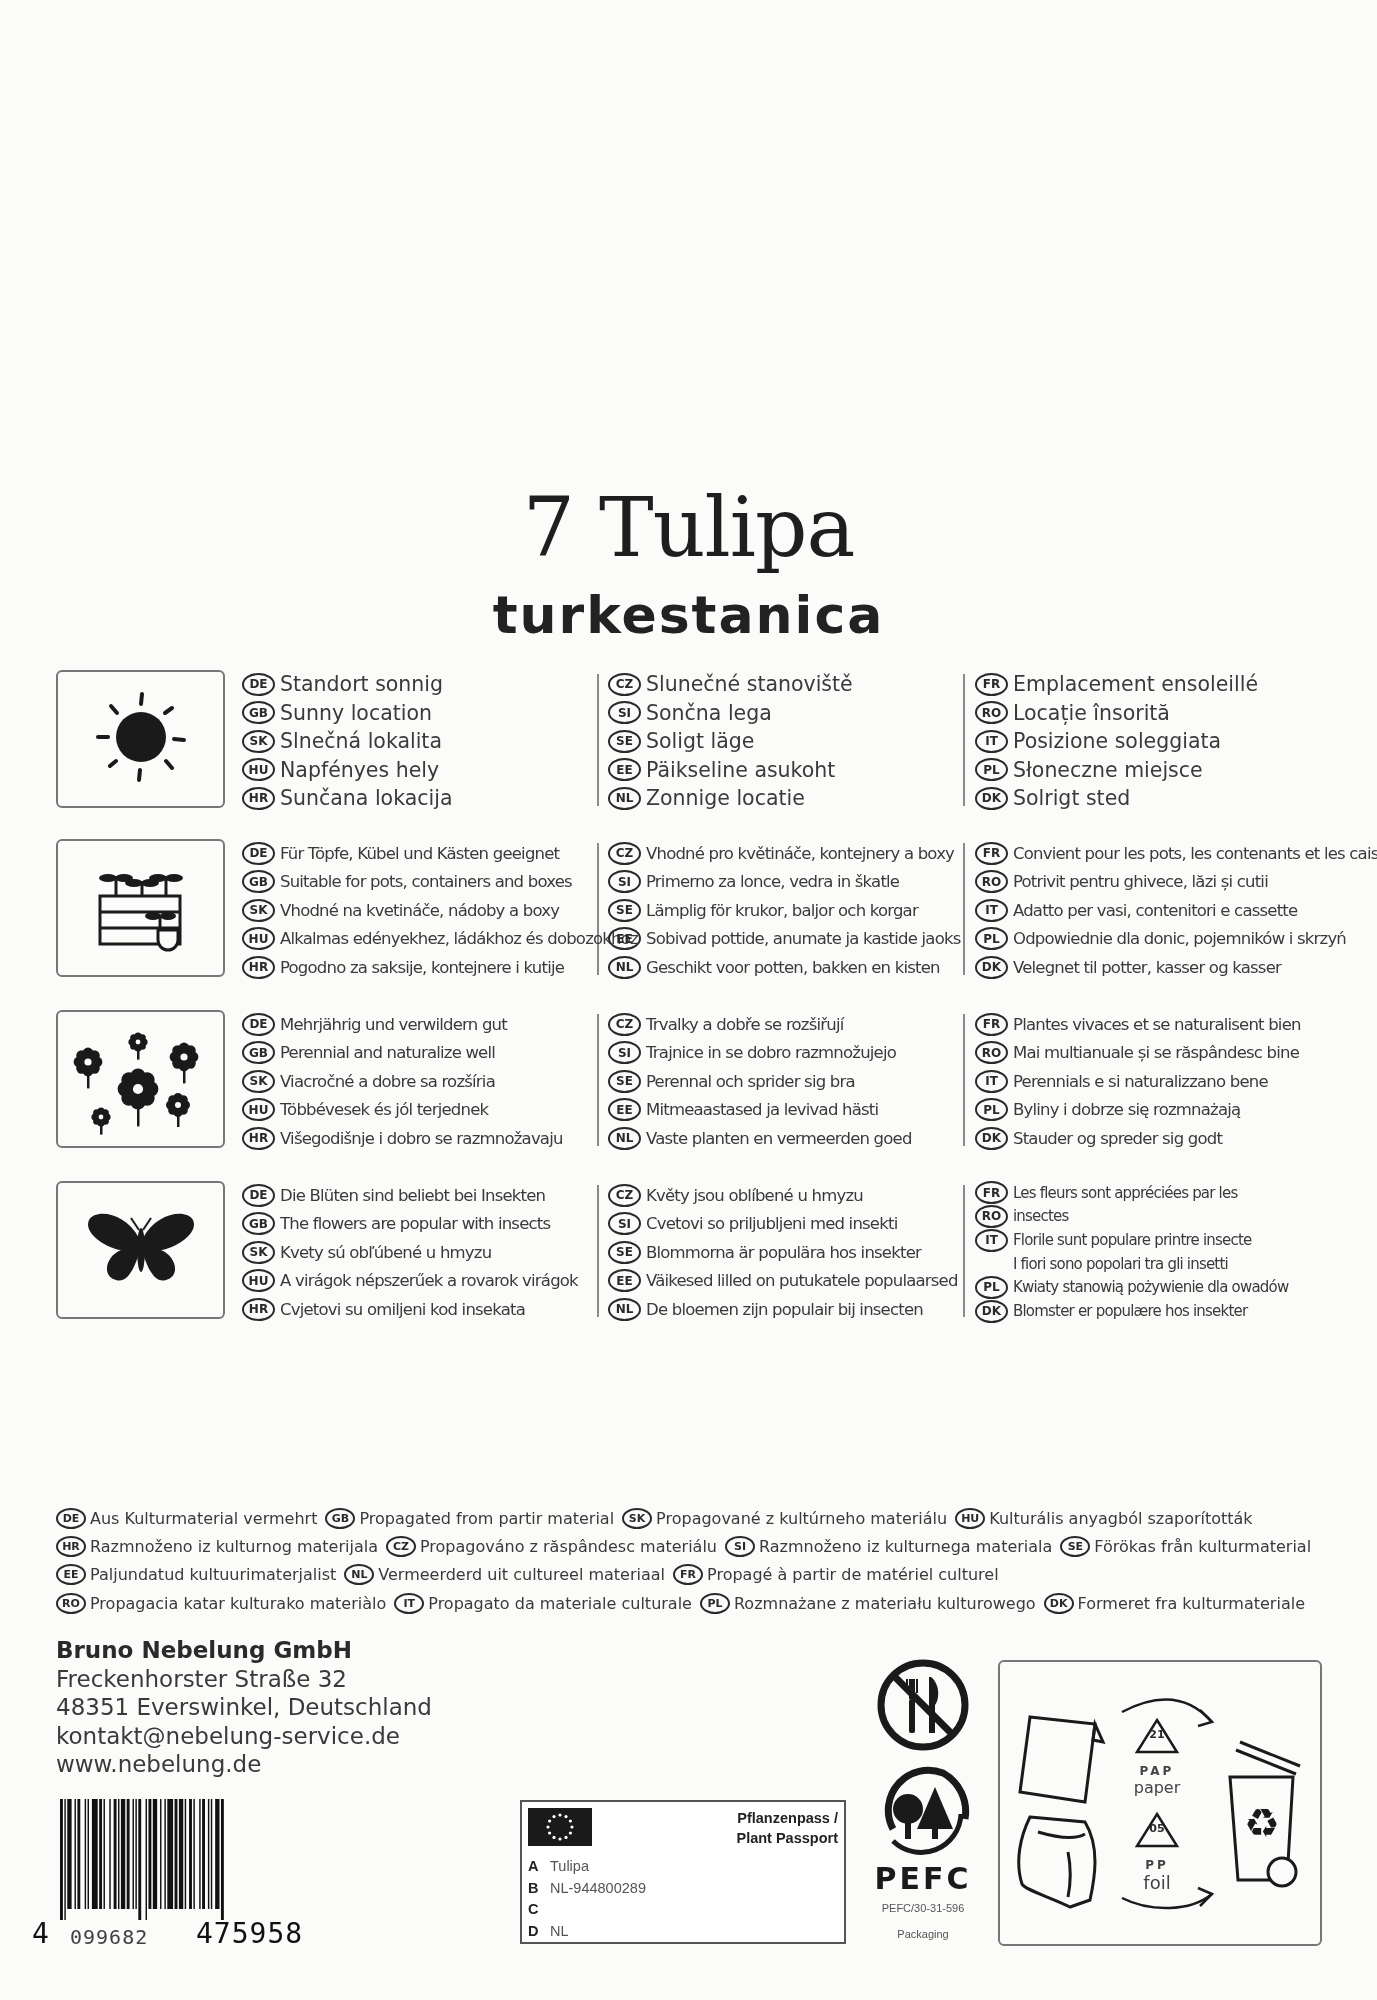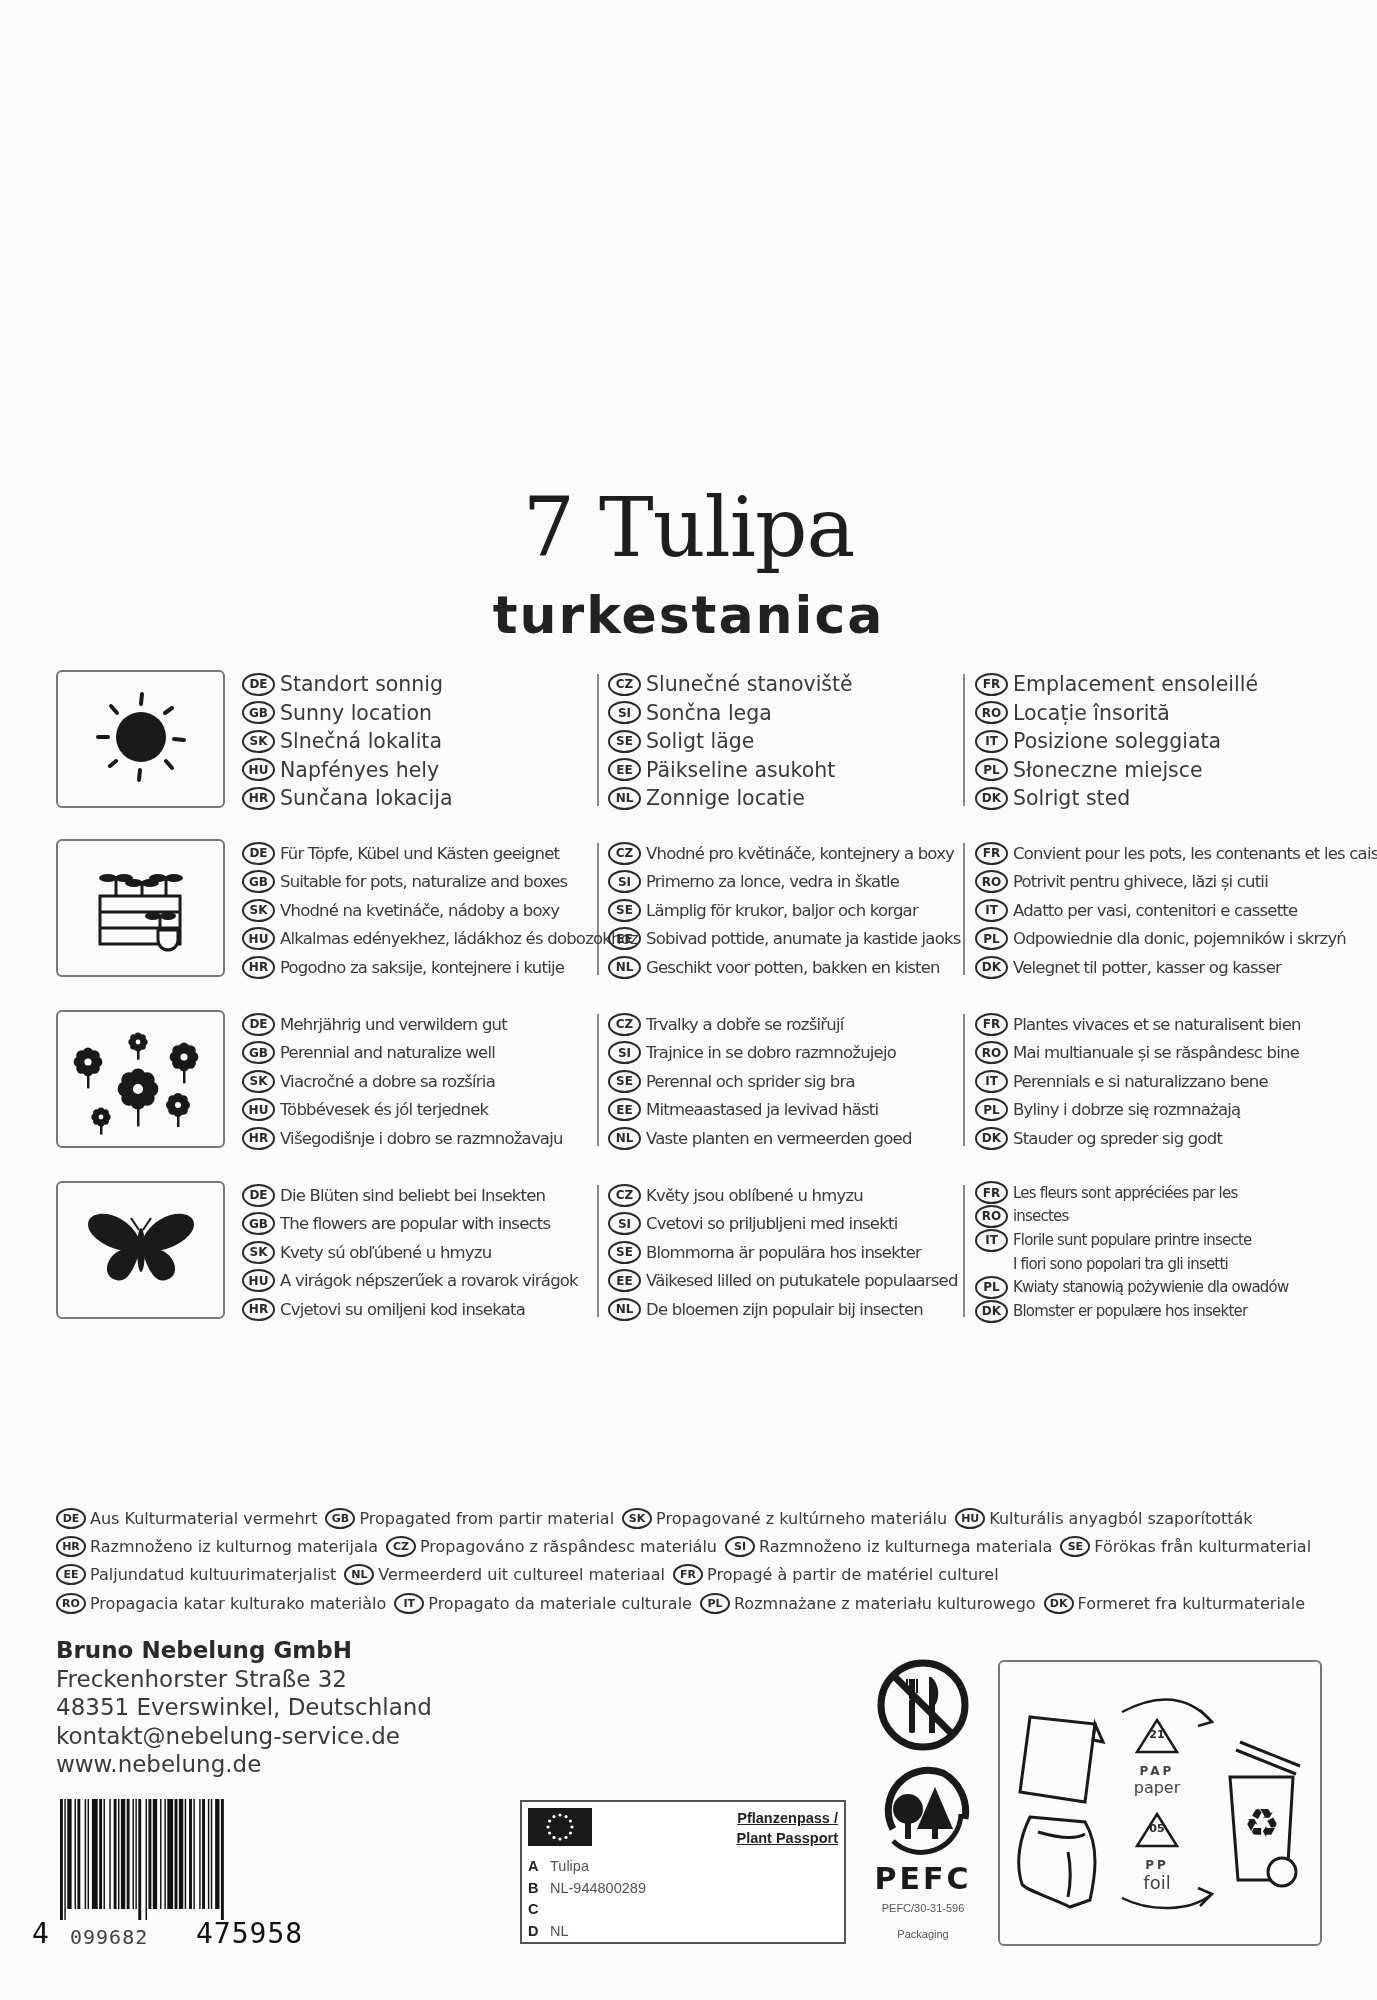--- a/index.html
+++ b/index.html
@@ -173,21 +173,21 @@
       </div>
       <div class="divider" style="left: 597px; top: 4px; height: 132px;"></div>
       <div class="divider" style="left: 963px; top: 4px; height: 132px;"></div>
       <div class="col" style="left: 242px;">
         <div class="line" style="height: 28.5px;">
           <span class="badge">DE</span>
           <span>Für Töpfe, Kübel und Kästen geeignet</span>
         </div>
         <div class="line" style="height: 28.5px;">
           <span class="badge">GB</span>
-          <span>Suitable for pots, naturalize and boxes</span>
+          <span>Suitable for pots, containers and boxes</span>
         </div>
         <div class="line" style="height: 28.5px;">
           <span class="badge">SK</span>
           <span>Vhodné na kvetináče, nádoby a boxy</span>
         </div>
         <div class="line" style="height: 28.5px;">
           <span class="badge">HU</span>
           <span>Alkalmas edényekhez, ládákhoz és dobozokhoz</span>
         </div>
         <div class="line" style="height: 28.5px;">
@@ -605,21 +605,21 @@
           <circle cx="21.607695154586736" cy="25" r="1.6"></circle>
           <circle cx="20" cy="19" r="1.6"></circle>
           <circle cx="21.607695154586736" cy="13.000000000000004" r="1.6"></circle>
           <circle cx="25.999999999999993" cy="8.60769515458674" r="1.6"></circle>
           <circle cx="31.999999999999996" cy="7" r="1.6"></circle>
           <circle cx="38" cy="8.607695154586736" r="1.6"></circle>
           <circle cx="42.392304845413264" cy="12.999999999999995" r="1.6"></circle>
         </g>
     </svg>
   </div>
-  <div class="abs" style="right:6px;top:6px;text-align:right;font-weight:bold;font-size:14.5px;line-height:20px;color:#222;text-decoration:underline;">
+  <div class="abs" style="right:6px;top:6px;text-align:right;font-weight:bold;font-size:14.5px;line-height:20px;color:#222;">
     <div>Pflanzenpass /</div>
     <div>Plant Passport</div>
   </div>
   <div id="ppfields" class="abs" style="left:6px;top:54px;font-size:14.5px;line-height:21.5px;">
       <div style="display: flex; height: 21.5px;">
         <span style="width: 22px; font-weight: bold; color: rgb(34, 34, 34);">A</span>
         <span style="color: rgb(85, 85, 85);">Tulipa</span>
       </div>
       <div style="display: flex; height: 21.5px;">
         <span style="width: 22px; font-weight: bold; color: rgb(34, 34, 34);">B</span>

